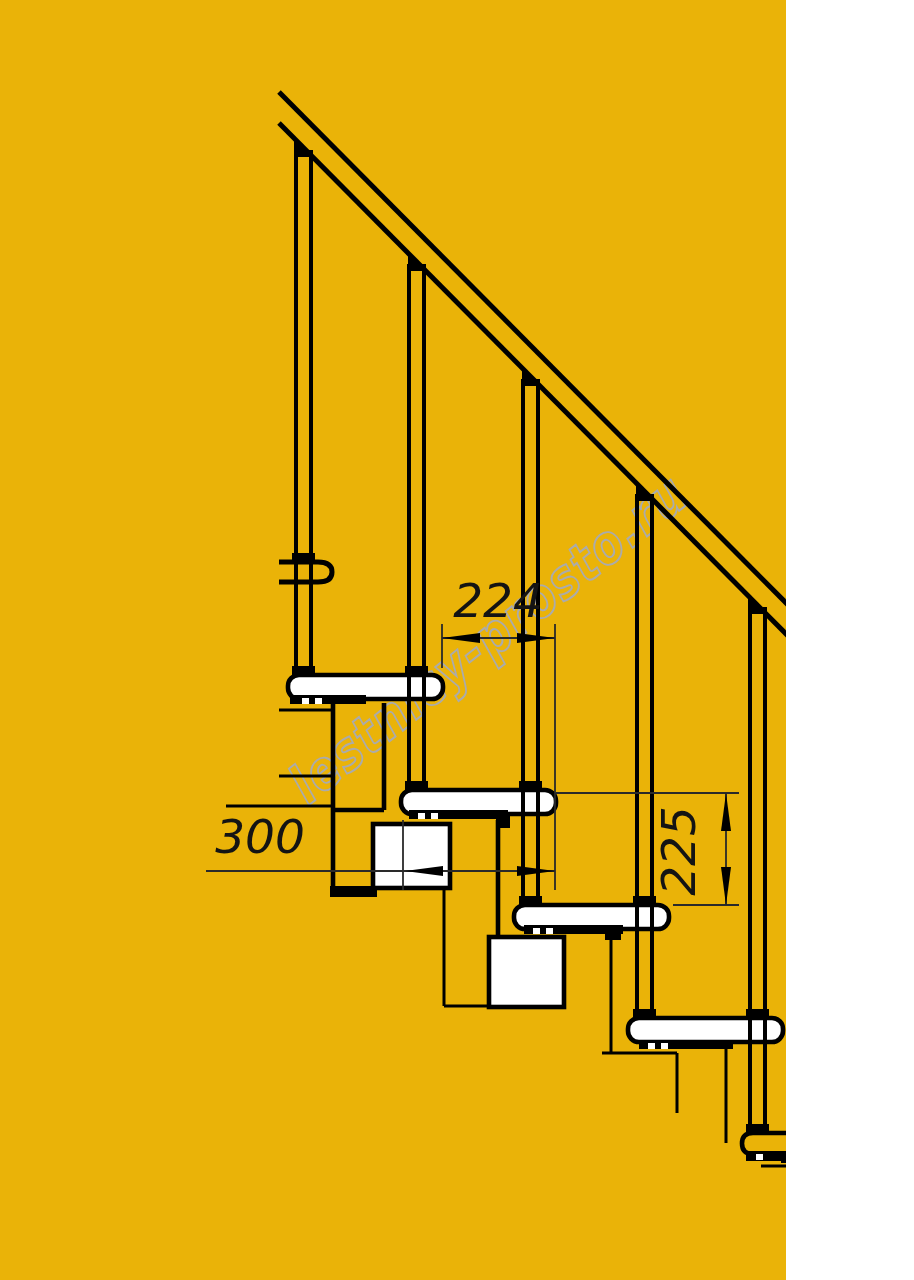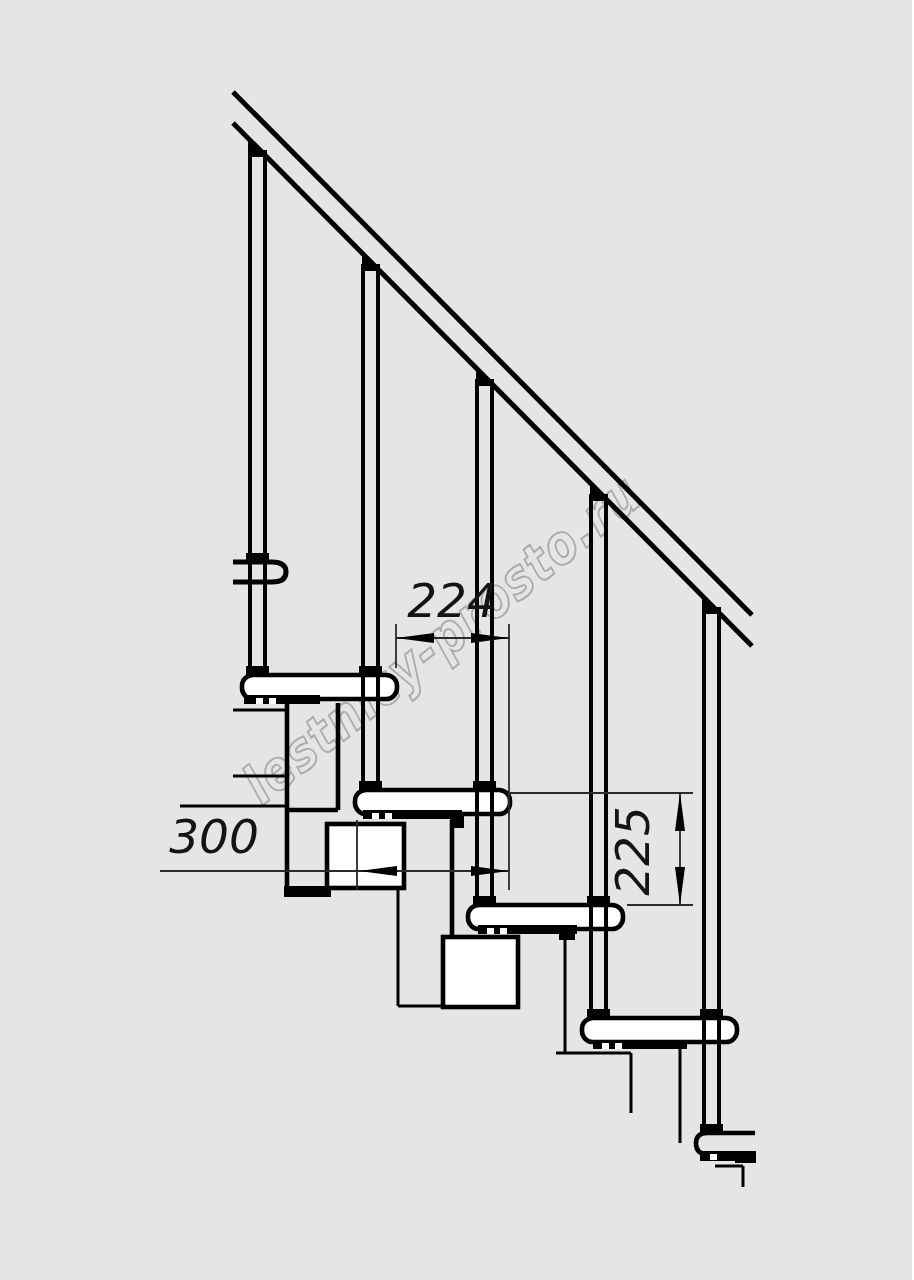--- a/index.html
+++ b/index.html
@@ -1,17 +1,17 @@
 <!DOCTYPE html>
 <html><head>
 <meta charset="utf-8">
 <style>
   html,body{margin:0;padding:0;background:#fff;}
-  #stage{position:relative;width:912px;height:1280px;background:#e5e5e5;overflow:hidden;
-         font-family:"DejaVu Sans", sans-serif;}
+  #stage{position:relative;width:740px;height:1280px;background:#eab308;overflow:hidden;
+         font-family:"DejaVu Sans", sans-serif;padding-left:46px;}
   svg{display:block}
   .thick{stroke:#000;stroke-width:4.6;fill:none;stroke-linecap:butt}
   .thick5{stroke:#000;stroke-width:5;fill:none}
   .thin{stroke:#000;stroke-width:3;fill:none}
   .bal{stroke:#000;stroke-width:4;fill:none}
   .dim{stroke:#2a2a2a;stroke-width:1.8;fill:none}
   .blackfill{fill:#000;stroke:none}
   .whitefill{fill:#fff;stroke:#000;stroke-width:4.6}
   .dimtext{font-family:"DejaVu Sans", sans-serif;font-style:italic;font-size:47px;fill:#141414}
   .wm{font-family:"DejaVu Sans", sans-serif;font-style:italic;font-weight:bold;font-size:54px;

